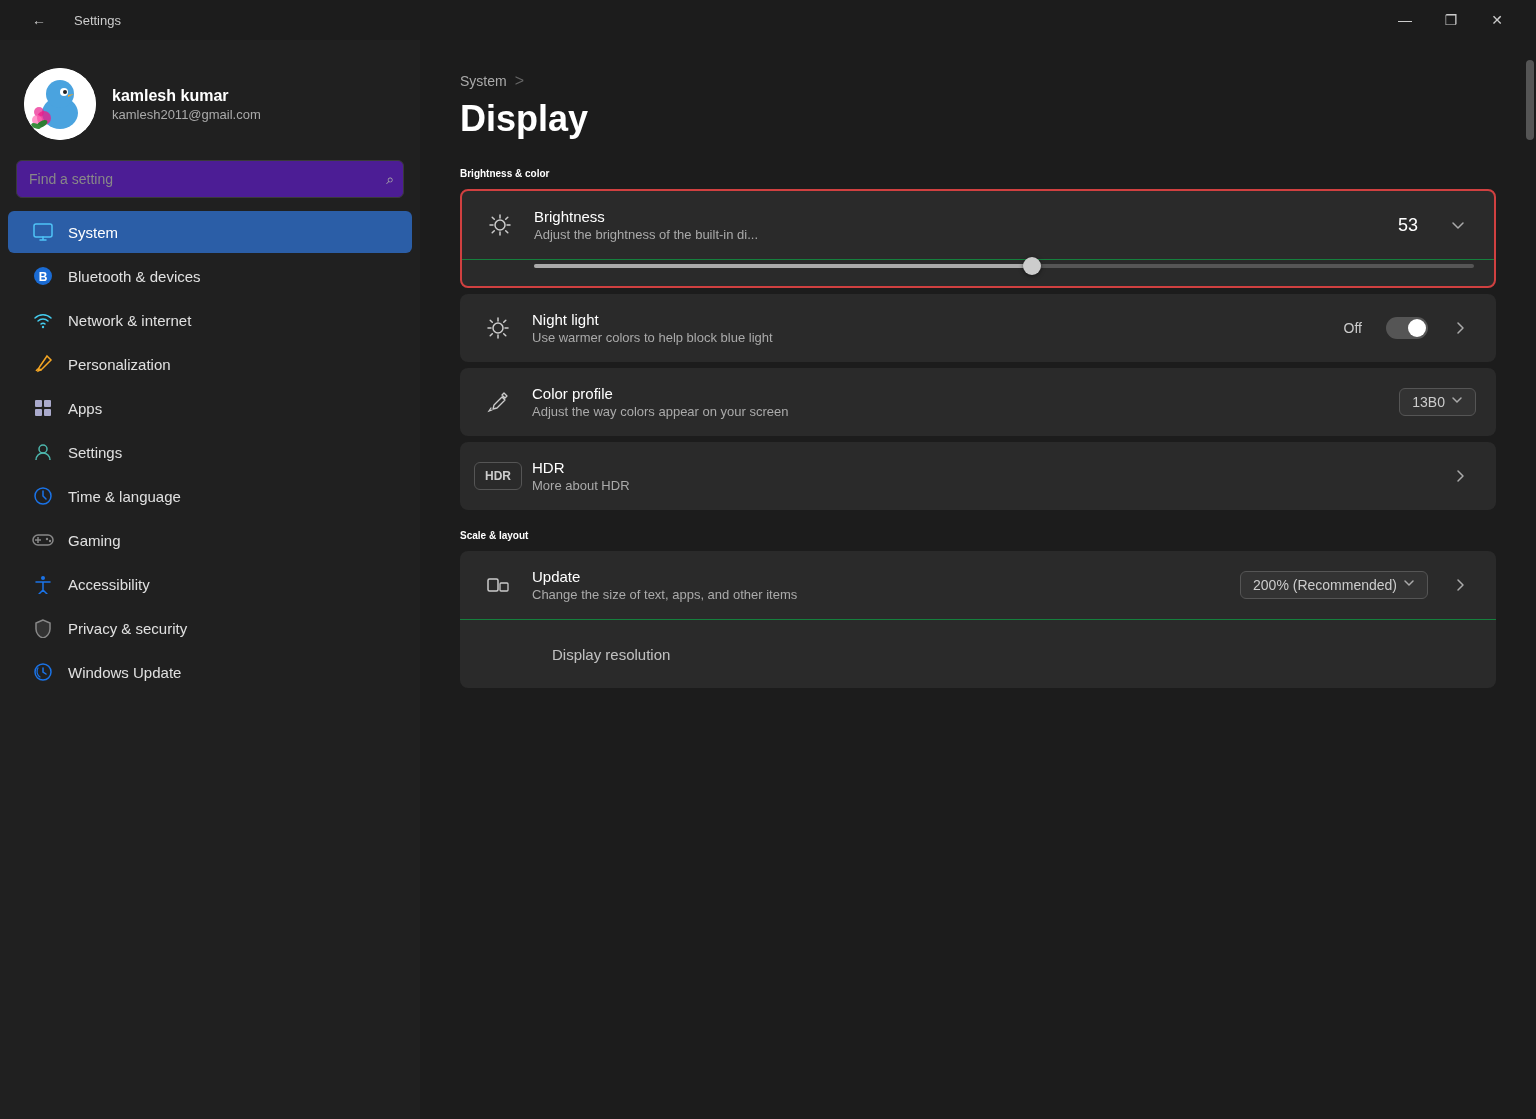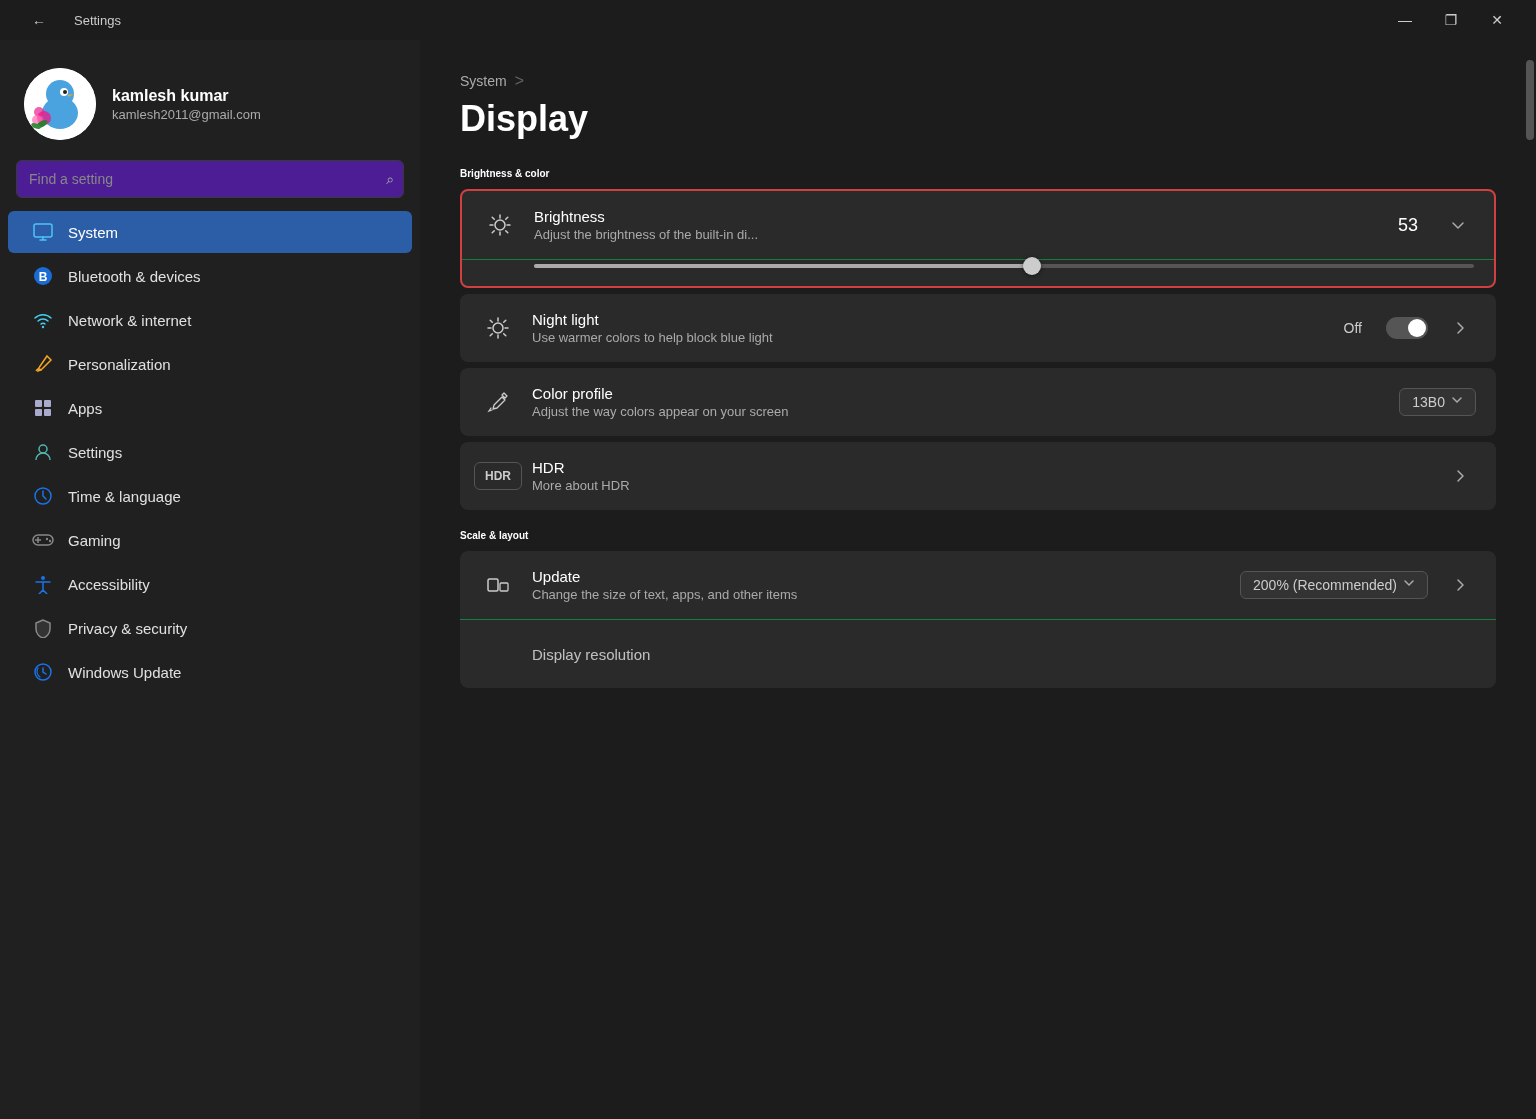--- a/index.html
+++ b/index.html
@@ -603,21 +603,21 @@
               <path d="M2 4l4 4 4-4" stroke="#aaa" stroke-width="1.5" stroke-linecap="round"></path>
             </svg>
           </div>
           <div class="chevron-btn">
             <svg width="14" height="14" viewBox="0 0 14 14" fill="none">
               <path d="M5 2l5 5-5 5" stroke="#aaaaaa" stroke-width="1.5" stroke-linecap="round" stroke-linejoin="round"></path>
             </svg>
           </div>
         </div>
 
-        <div class="settings-row" style="border-bottom:none; opacity:0.7;">
+        <div class="settings-row" style="border-bottom:none; opacity:0.7;margin-left:20px;">
           <div class="settings-row-icon">
           </div>
           <div class="settings-row-info">
             <div class="settings-row-title">Display resolution</div>
           </div>
         </div>
       </div>
     </div>
   </div>
 

